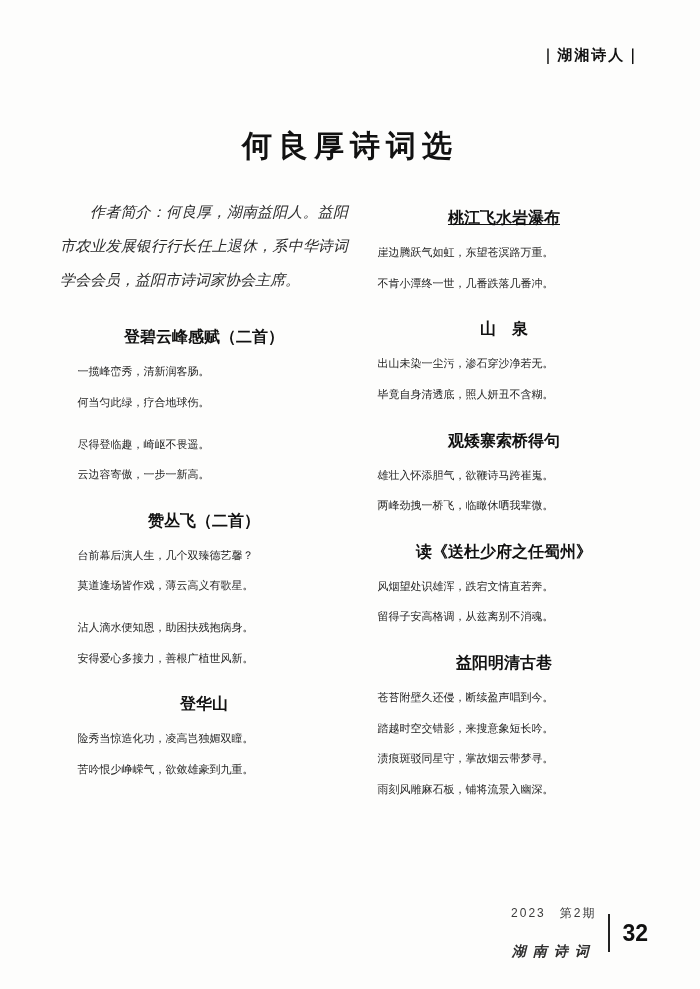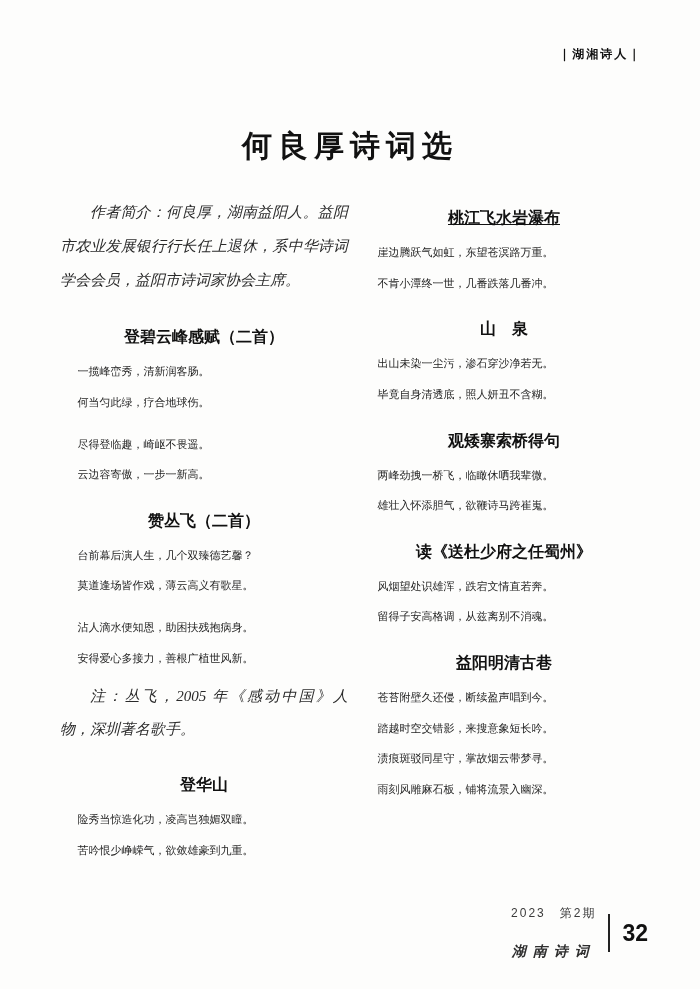--- a/index.html
+++ b/index.html
@@ -4,21 +4,21 @@
 <style>
   * { margin:0; padding:0; box-sizing:border-box; }
   html,body { width:700px; background:#ffffff; }
   body { font-family:"Liberation Serif","DejaVu Serif",serif; color:#1e1e1e; }
   .page {
     position:relative; width:700px; height:989px; background:#fdfdfc; overflow:hidden;
   }
   .page-header {
     position:absolute; top:46px; right:58px;
     font-family:"Liberation Sans","DejaVu Sans",sans-serif;
-    font-weight:700; font-size:12px; letter-spacing:2px; color:#111;
+    font-weight:700; font-size:15px; letter-spacing:2px; color:#111;
   }
   .doc-title {
     position:absolute; top:126px; left:0; width:100%;
     text-align:center; font-size:30px; font-weight:700; letter-spacing:6px; color:#111;
   }
   .columns {
     position:absolute; top:190px; left:60px; right:52px;
     display:flex; gap:12px;justify-content:center;
   }
   .column { flex:1; min-width:0; }
@@ -94,21 +94,20 @@
       <section class="poem">
         <h3 class="poem-title">赞丛飞（二首）</h3>
         <div class="stanza">
           <p class="line">台前幕后演人生，几个双臻德艺馨？</p>
           <p class="line">莫道逢场皆作戏，薄云高义有歌星。</p>
         </div>
         <div class="stanza">
           <p class="line">沾人滴水便知恩，助困扶残抱病身。</p>
           <p class="line">安得爱心多接力，善根广植世风新。</p>
         </div>
-        <p class="poem-note">注：丛飞，2005 年《感动中国》人物，深圳著名歌手。</p>
       </section>
 
       <section class="poem">
         <h3 class="poem-title">登华山</h3>
         <div class="stanza">
           <p class="line">险秀当惊造化功，凌高岂独媚双瞳。</p>
           <p class="line">苦吟恨少峥嵘气，欲敛雄豪到九重。</p>
         </div>
       </section>
 
@@ -128,22 +127,22 @@
         <h3 class="poem-title">山　泉</h3>
         <div class="stanza">
           <p class="line">出山未染一尘污，渗石穿沙净若无。</p>
           <p class="line">毕竟自身清透底，照人妍丑不含糊。</p>
         </div>
       </section>
 
       <section class="poem">
         <h3 class="poem-title">观矮寨索桥得句</h3>
         <div class="stanza">
+          <p class="line">雄壮入怀添胆气，欲鞭诗马跨崔嵬。</p>
           <p class="line">两峰劲拽一桥飞，临瞰休哂我辈微。</p>
-          <p class="line">雄壮入怀添胆气，欲鞭诗马跨崔嵬。</p>
         </div>
       </section>
 
       <section class="poem">
         <h3 class="poem-title">读《送杜少府之任蜀州》</h3>
         <div class="stanza">
           <p class="line">风烟望处识雄浑，跌宕文情直若奔。</p>
           <p class="line">留得子安高格调，从兹离别不消魂。</p>
         </div>
       </section>

